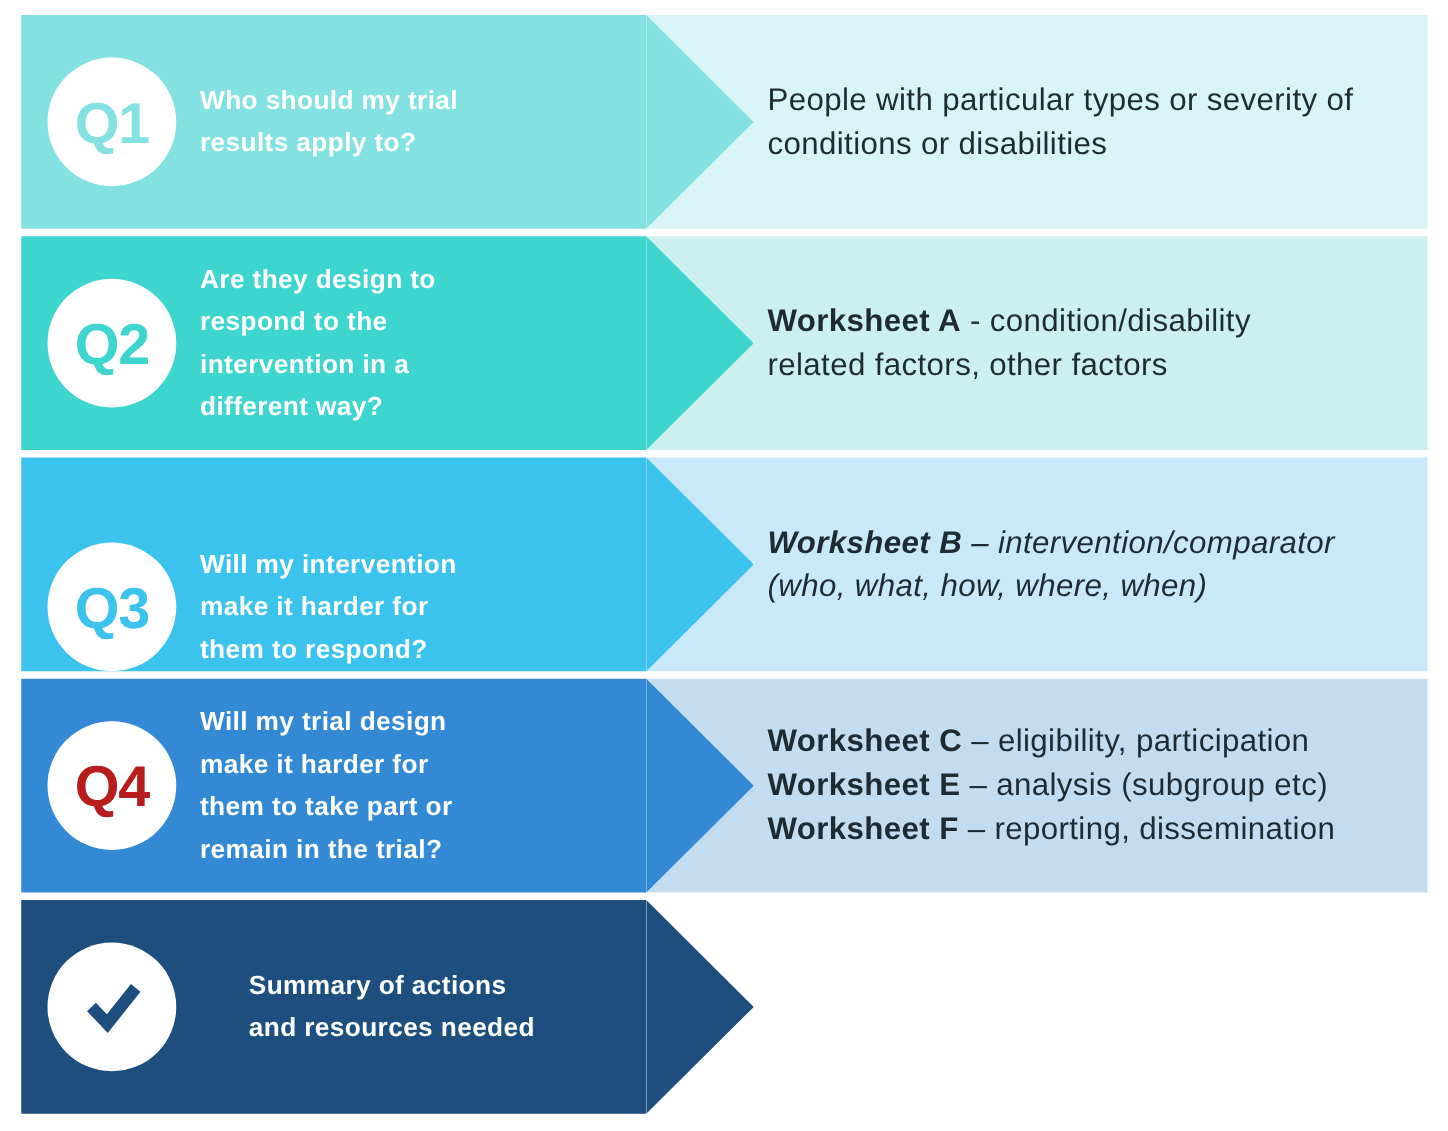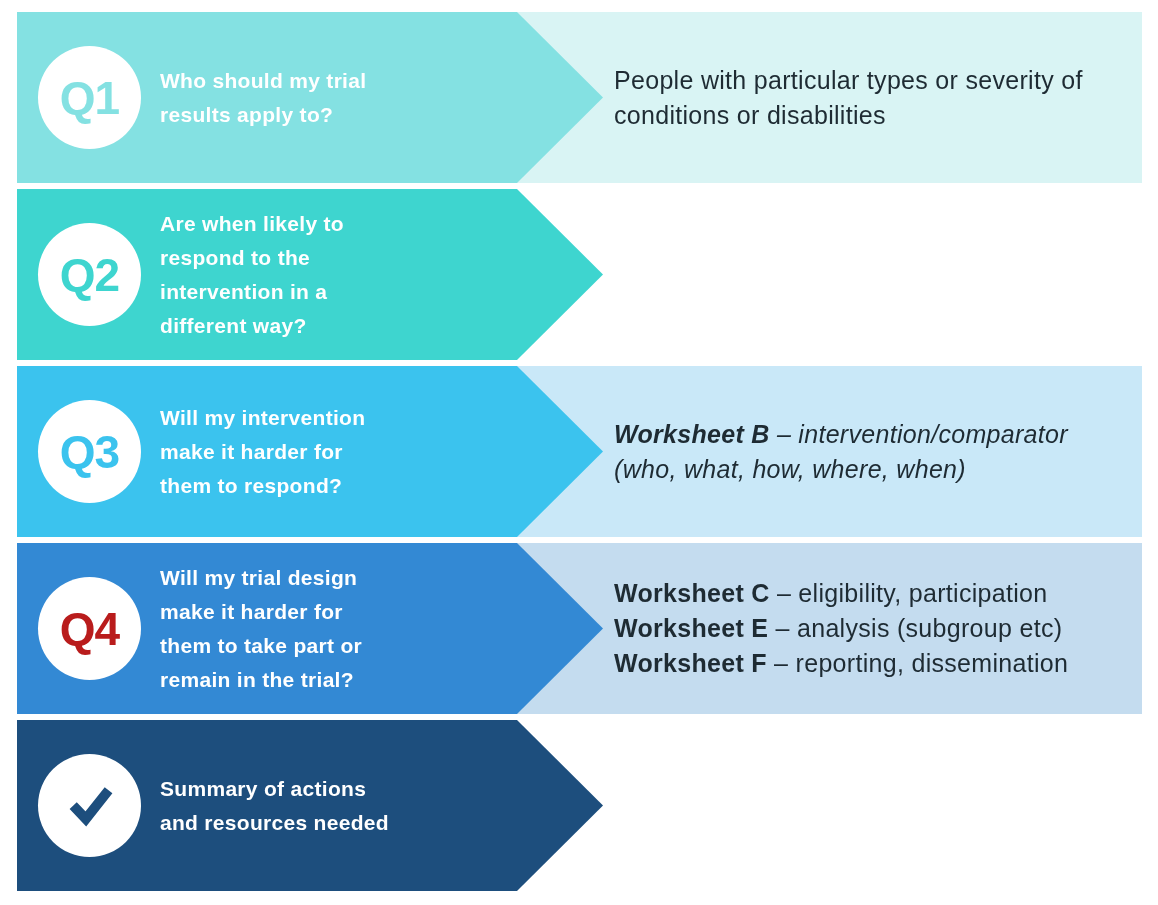--- a/index.html
+++ b/index.html
@@ -84,30 +84,34 @@
       <div class="answer-line"><b></b><span>People with particular types or severity of
 conditions or disabilities</span></div>
     </div>
   </div>
 
   <div class="row">
     <div class="arrow" style="background-color: rgb(62, 213, 207);">
       <div class="badge">
         <span class="badge-text" style="color: rgb(62, 213, 207);">Q2</span>
       </div>
-      <div class="question">Are when likely to
+      <div class="question">Are they design to
 respond to the
 intervention in a
 different way?</div>
       <div class="arrow-tip" style="background-color: rgb(62, 213, 207);"></div>
     </div>
+    <div class="panel" style="background-color: rgb(204, 240, 238);">
+      <div class="answer-line"><b>Worksheet A</b><span> - condition/disability
+related factors, other factors</span></div>
+    </div>
   </div>
 
   <div class="row">
-    <div class="arrow" style="background-color: rgb(59, 195, 238);">
+    <div class="arrow" style="background-color: rgb(59, 195, 238); align-items: flex-end;">
       <div class="badge">
         <span class="badge-text" style="color: rgb(59, 195, 238);">Q3</span>
       </div>
       <div class="question">Will my intervention
 make it harder for
 them to respond?</div>
       <div class="arrow-tip" style="background-color: rgb(59, 195, 238);"></div>
     </div>
     <div class="panel" style="background-color: rgb(201, 232, 248); font-style: italic;">
       <div class="answer-line"><b>Worksheet B</b><span> – intervention/comparator
@@ -127,21 +131,21 @@
       <div class="arrow-tip" style="background-color: rgb(51, 137, 212);"></div>
     </div>
     <div class="panel" style="background-color: rgb(196, 220, 239);">
       <div class="answer-line"><b>Worksheet C</b><span> – eligibility, participation</span></div>
       <div class="answer-line"><b>Worksheet E</b><span> – analysis (subgroup etc)</span></div>
       <div class="answer-line"><b>Worksheet F</b><span> – reporting, dissemination</span></div>
     </div>
   </div>
 
   <div class="row">
-    <div class="arrow" style="background-color: rgb(29, 78, 125);">
+    <div class="arrow" style="background-color: rgb(29, 78, 125); gap: 39px;">
       <div class="badge">
         <svg class="check-icon" width="62" height="62" viewBox="0 0 60 60" fill="none">
           <path d="M17 33 L26 42.5 L45 18.5" fill="none" stroke-width="9.5" stroke-linecap="square" stroke-linejoin="miter" style="stroke: rgb(29, 78, 125);"></path>
         </svg>
       </div>
       <div class="question">Summary of actions
 and resources needed</div>
       <div class="arrow-tip" style="background-color: rgb(29, 78, 125);"></div>
     </div>
   </div>

